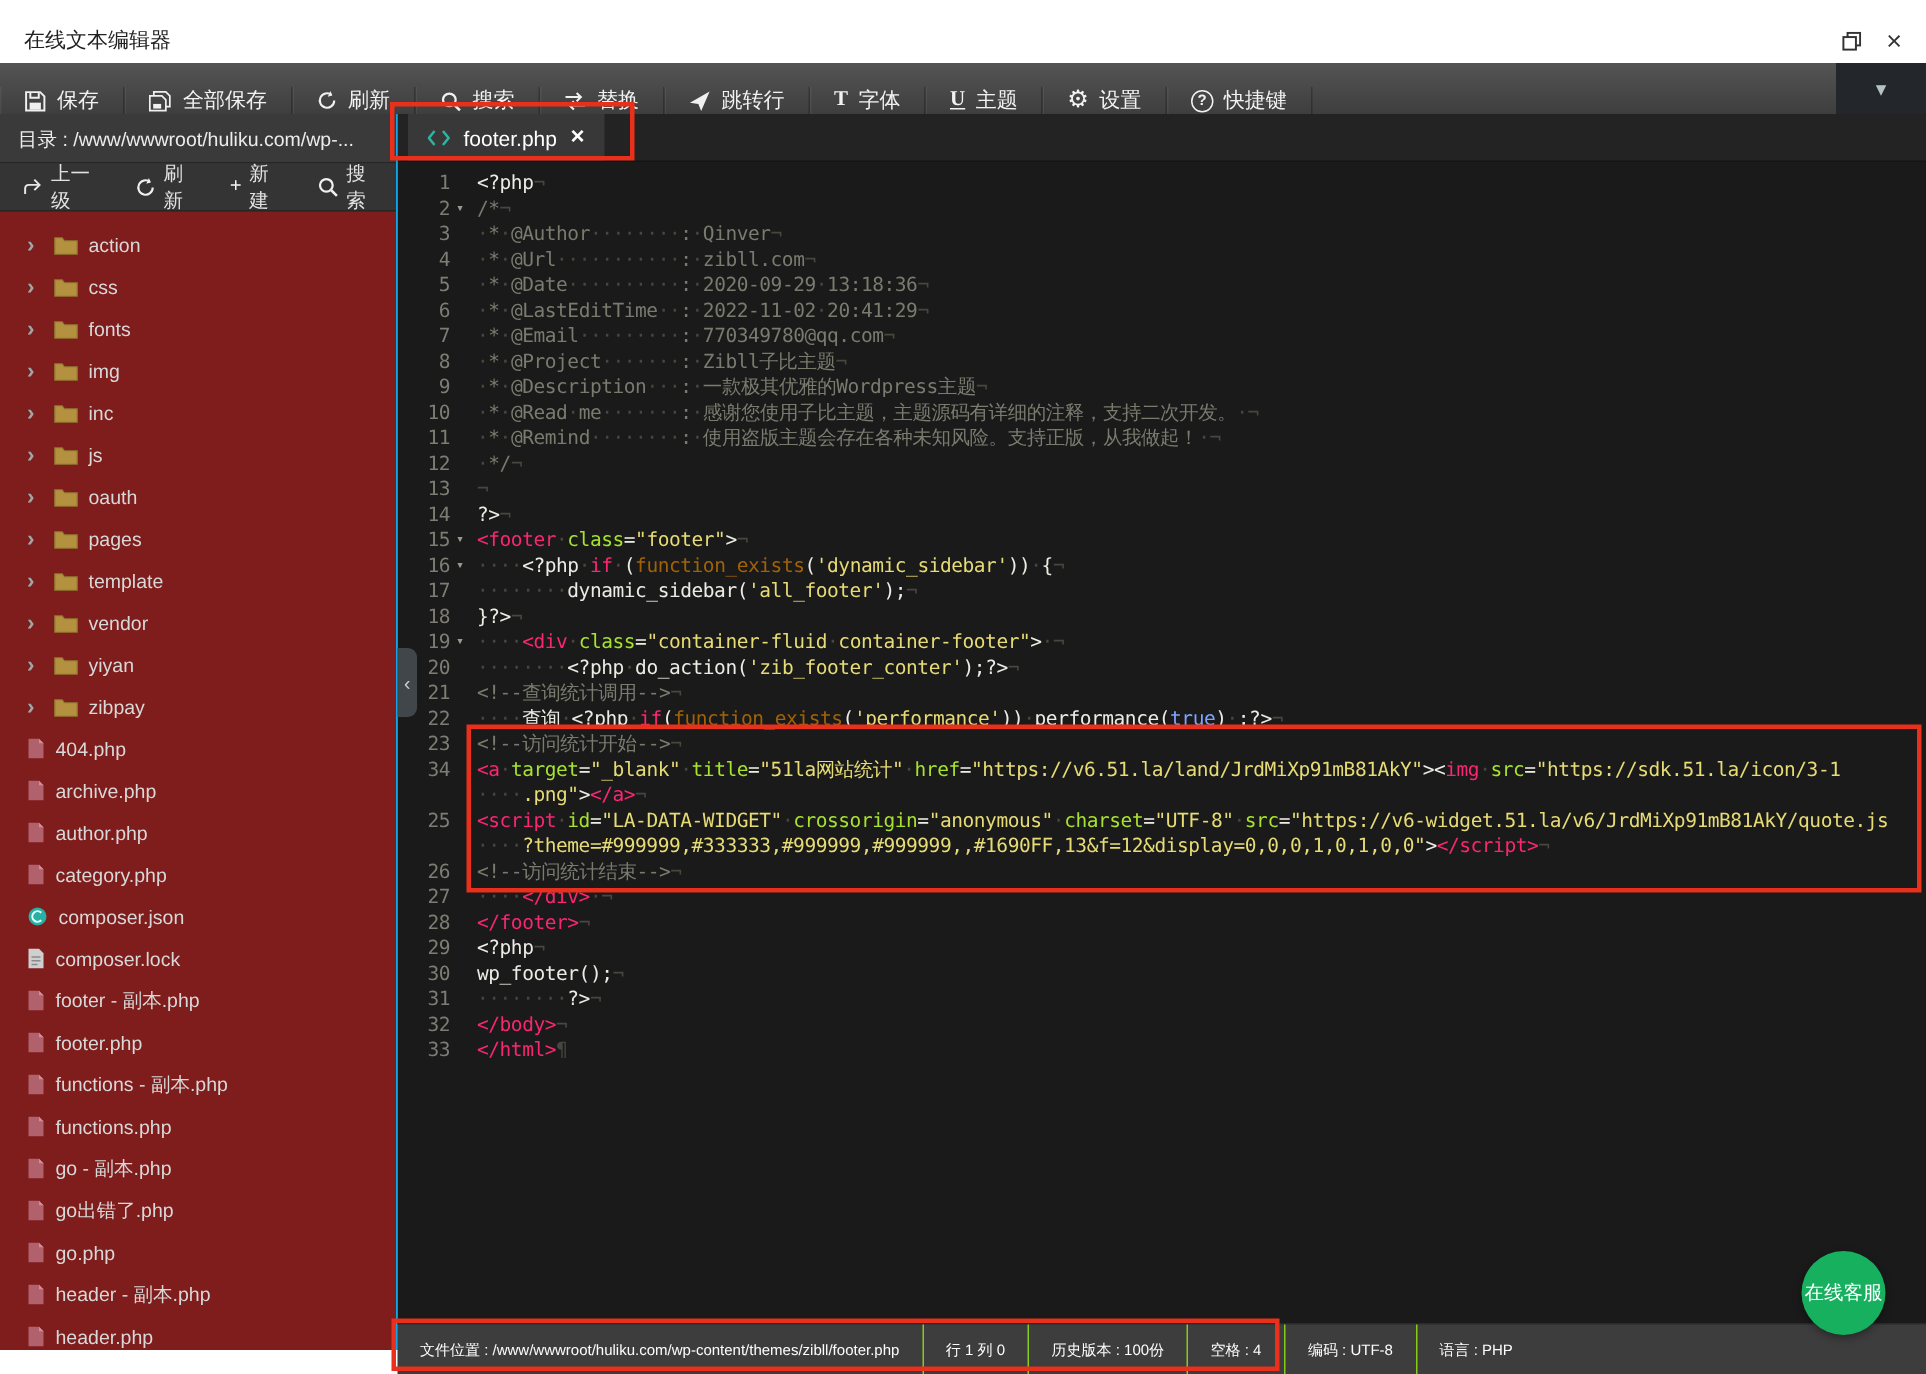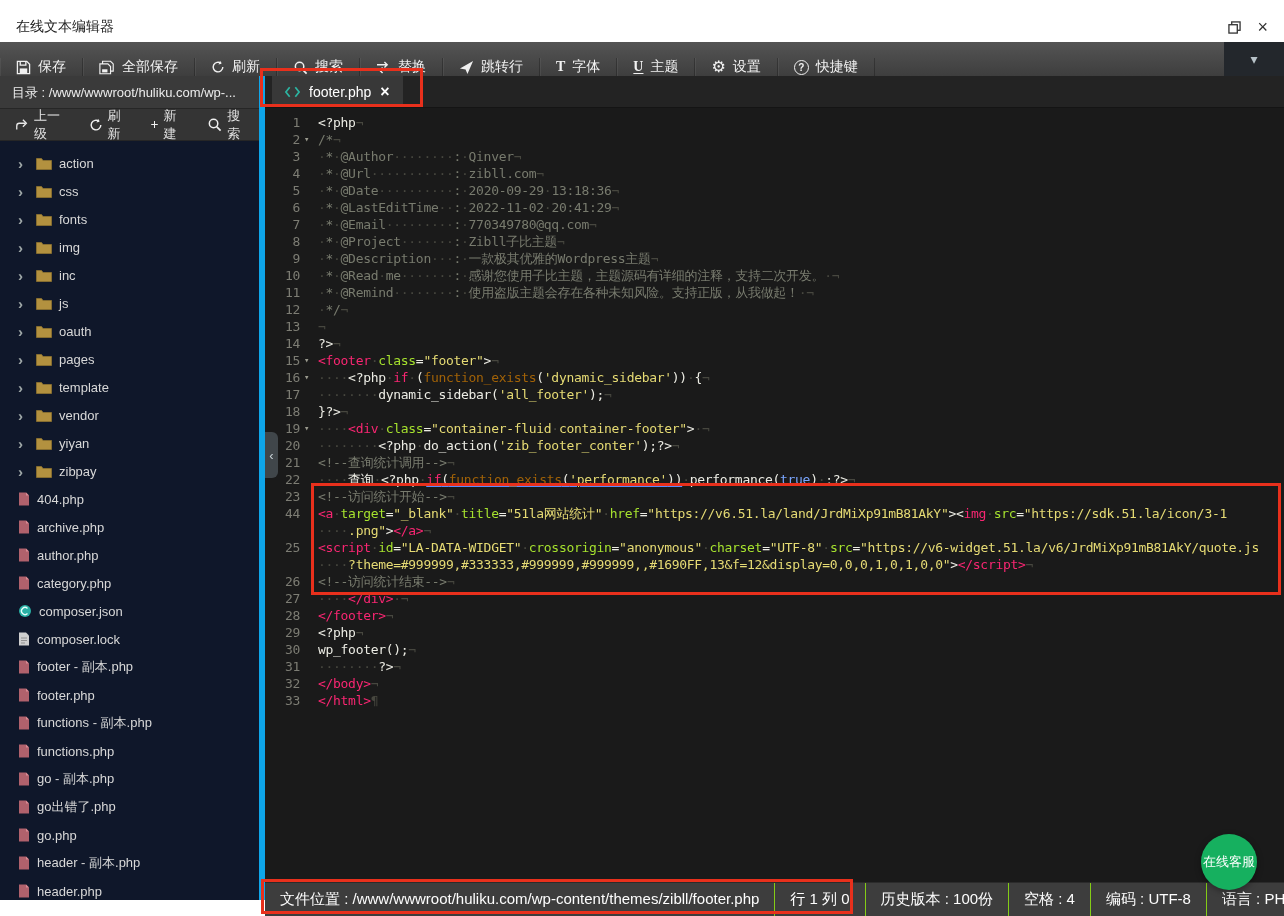--- a/index.html
+++ b/index.html
@@ -16,21 +16,21 @@
   #toolbar-buttons{display:flex;align-items:flex-end}
   .tbtn{display:flex;align-items:center;gap:7px;padding:0 16px;color:#f2f2f2;font-size:14px;border-right:1px solid rgba(0,0,0,.25);box-shadow:inset 1px 0 0 rgba(255,255,255,.06);cursor:pointer;white-space:nowrap}
   .icon{display:inline-flex;align-items:center;justify-content:center}
   .txticon{font-weight:bold;font-size:14px;color:#f2f2f2;font-family:"Liberation Serif",serif}
   .txticon.u{text-decoration:underline}
   .qicon{width:15px;height:15px;border:1.5px solid #f2f2f2;border-radius:50%;font-size:10px;font-weight:bold;color:#f2f2f2;display:inline-flex;align-items:center;justify-content:center}
   .gearicon{font-size:16px;color:#f2f2f2;line-height:1}
   .tb-collapse{margin-left:auto;width:60px;background:#23272c;display:flex;align-items:center;justify-content:center;color:#b7c2c8;font-size:14px;cursor:pointer}
 
   
-  .sidebar{position:absolute;top:76px;left:0;width:265px;bottom:16px;background:#0f172a;border-right:6px solid #0ea5e9;overflow:hidden;z-index:2}
+  .sidebar{position:absolute;top:76px;left:0;width:265px;bottom:16px;background:#7f1d1d;border-right:1px solid #0ea5e9;overflow:hidden;z-index:2}
   .side-path{height:33px;line-height:33px;background:#3a3a3a;border-bottom:1px solid #262626;color:#ececec;font-size:13px;padding:0 12px;white-space:nowrap;overflow:hidden}
   .side-actions{height:32px;display:flex;align-items:center;background:#343434;border-bottom:1px solid #262626;color:#e2e2e2;font-size:13px;padding-left:4px}
   .sact{display:flex;align-items:center;gap:5px;padding:0 11px;cursor:pointer;height:100%}
   .tree{padding-top:8px}
   .tree-row{height:28px;display:flex;align-items:center;gap:7px;color:#d8d8d8;font-size:13px;padding-left:18px;cursor:pointer;white-space:nowrap}
   .tree-row.file{}
   .chev{color:#9fa8a8;font-size:15px;width:11px;line-height:1;font-weight:bold}
 
   
   .editor{position:absolute;top:76px;left:265px;right:0;bottom:34px;background:#1a1a1a;overflow:hidden;z-index:1}
@@ -48,21 +48,21 @@
   .sg.t{color:#f92672}
   .sg.a{color:#a6e22e}
   .sg.k{color:#f92672}
   .sg.s{color:#e6db74}
   .sg.f{color:#a16207}
   .sg.n{color:#7aa6ff}
   .ws{color:#47473f}
   .u{text-decoration:underline;text-underline-offset:2px;text-decoration-color:#5d8bff}
 
   
-  .statusbar{position:absolute;left:265px;right:0;bottom:0;height:34px;background:#3d3d3d;border-top:1px solid #2b2b2b;display:flex;align-items:stretch;color:#fdfdfd;font-size:15px;z-index:4}
+  .statusbar{position:absolute;left:265px;right:0;bottom:0;height:34px;background:#3d3d3d;border-top:1px solid #2b2b2b;display:flex;align-items:stretch;color:#fdfdfd;font-size:10px;z-index:4}
   .sitem{display:flex;align-items:center;padding:0 15px;border-left:1px solid #84cc16;white-space:nowrap}
   .sitem:first-child{border-left:none}
 
   
   .collapse-handle{position:absolute;left:265px;top:432px;width:13px;height:46px;background:#40464a;color:#c8d2d6;border-radius:0 6px 6px 0;display:flex;align-items:center;justify-content:center;font-size:13px;cursor:pointer;z-index:5}
   .support-btn{position:absolute;right:27px;bottom:26px;width:56px;height:56px;border-radius:50%;color:#fff;font-size:13px;display:flex;flex-direction:row;align-items:center;justify-content:center;line-height:1.3;cursor:pointer;z-index:9;box-shadow:0 2px 6px rgba(0,0,0,.35)}
   .annotation{position:absolute;border:3px solid #e8301c;z-index:8;pointer-events:none}
   #ann-tab{left:260px;top:68px;width:163px;height:39px}
   #ann-code{left:311px;top:483px;width:970px;height:112px}
   #ann-status{left:261px;top:879px;width:592px;height:35px}
@@ -656,21 +656,21 @@
       </div>
       <div class="codeline">
         <span class="gutter">
           <span class="gnum">23</span>
           <span class="gfold"></span>
         </span>
         <span class="linetext"><span class="sg c">&lt;!--访问统计开始--&gt;<span class="ws">¬</span></span></span>
       </div>
       <div class="codeline">
         <span class="gutter">
-          <span class="gnum">44</span>
+          <span class="gnum">34</span>
           <span class="gfold"></span>
         </span>
         <span class="linetext"><span class="sg t">&lt;a</span><span class="sg p"><span class="ws">·</span></span><span class="sg a">target</span><span class="sg p">=</span><span class="sg s">"_blank"</span><span class="sg p"><span class="ws">·</span></span><span class="sg a">title</span><span class="sg p">=</span><span class="sg s">"51la网站统计"</span><span class="sg p"><span class="ws">·</span></span><span class="sg a">href</span><span class="sg p">=</span><span class="sg s">"https://v6.51.la/land/JrdMiXp91mB81AkY"</span><span class="sg p">&gt;&lt;</span><span class="sg t">img</span><span class="sg p"><span class="ws">·</span></span><span class="sg a">src</span><span class="sg p">=</span><span class="sg s">"https://sdk.51.la/icon/3-1</span></span>
       </div>
       <div class="codeline">
         <span class="gutter">
           <span class="gnum"></span>
           <span class="gfold"></span>
         </span>
         <span class="linetext"><span class="sg p"><span class="ws">····</span></span><span class="sg s">.png"</span><span class="sg p">&gt;</span><span class="sg t">&lt;/a&gt;</span><span class="sg p"><span class="ws">¬</span></span></span>

